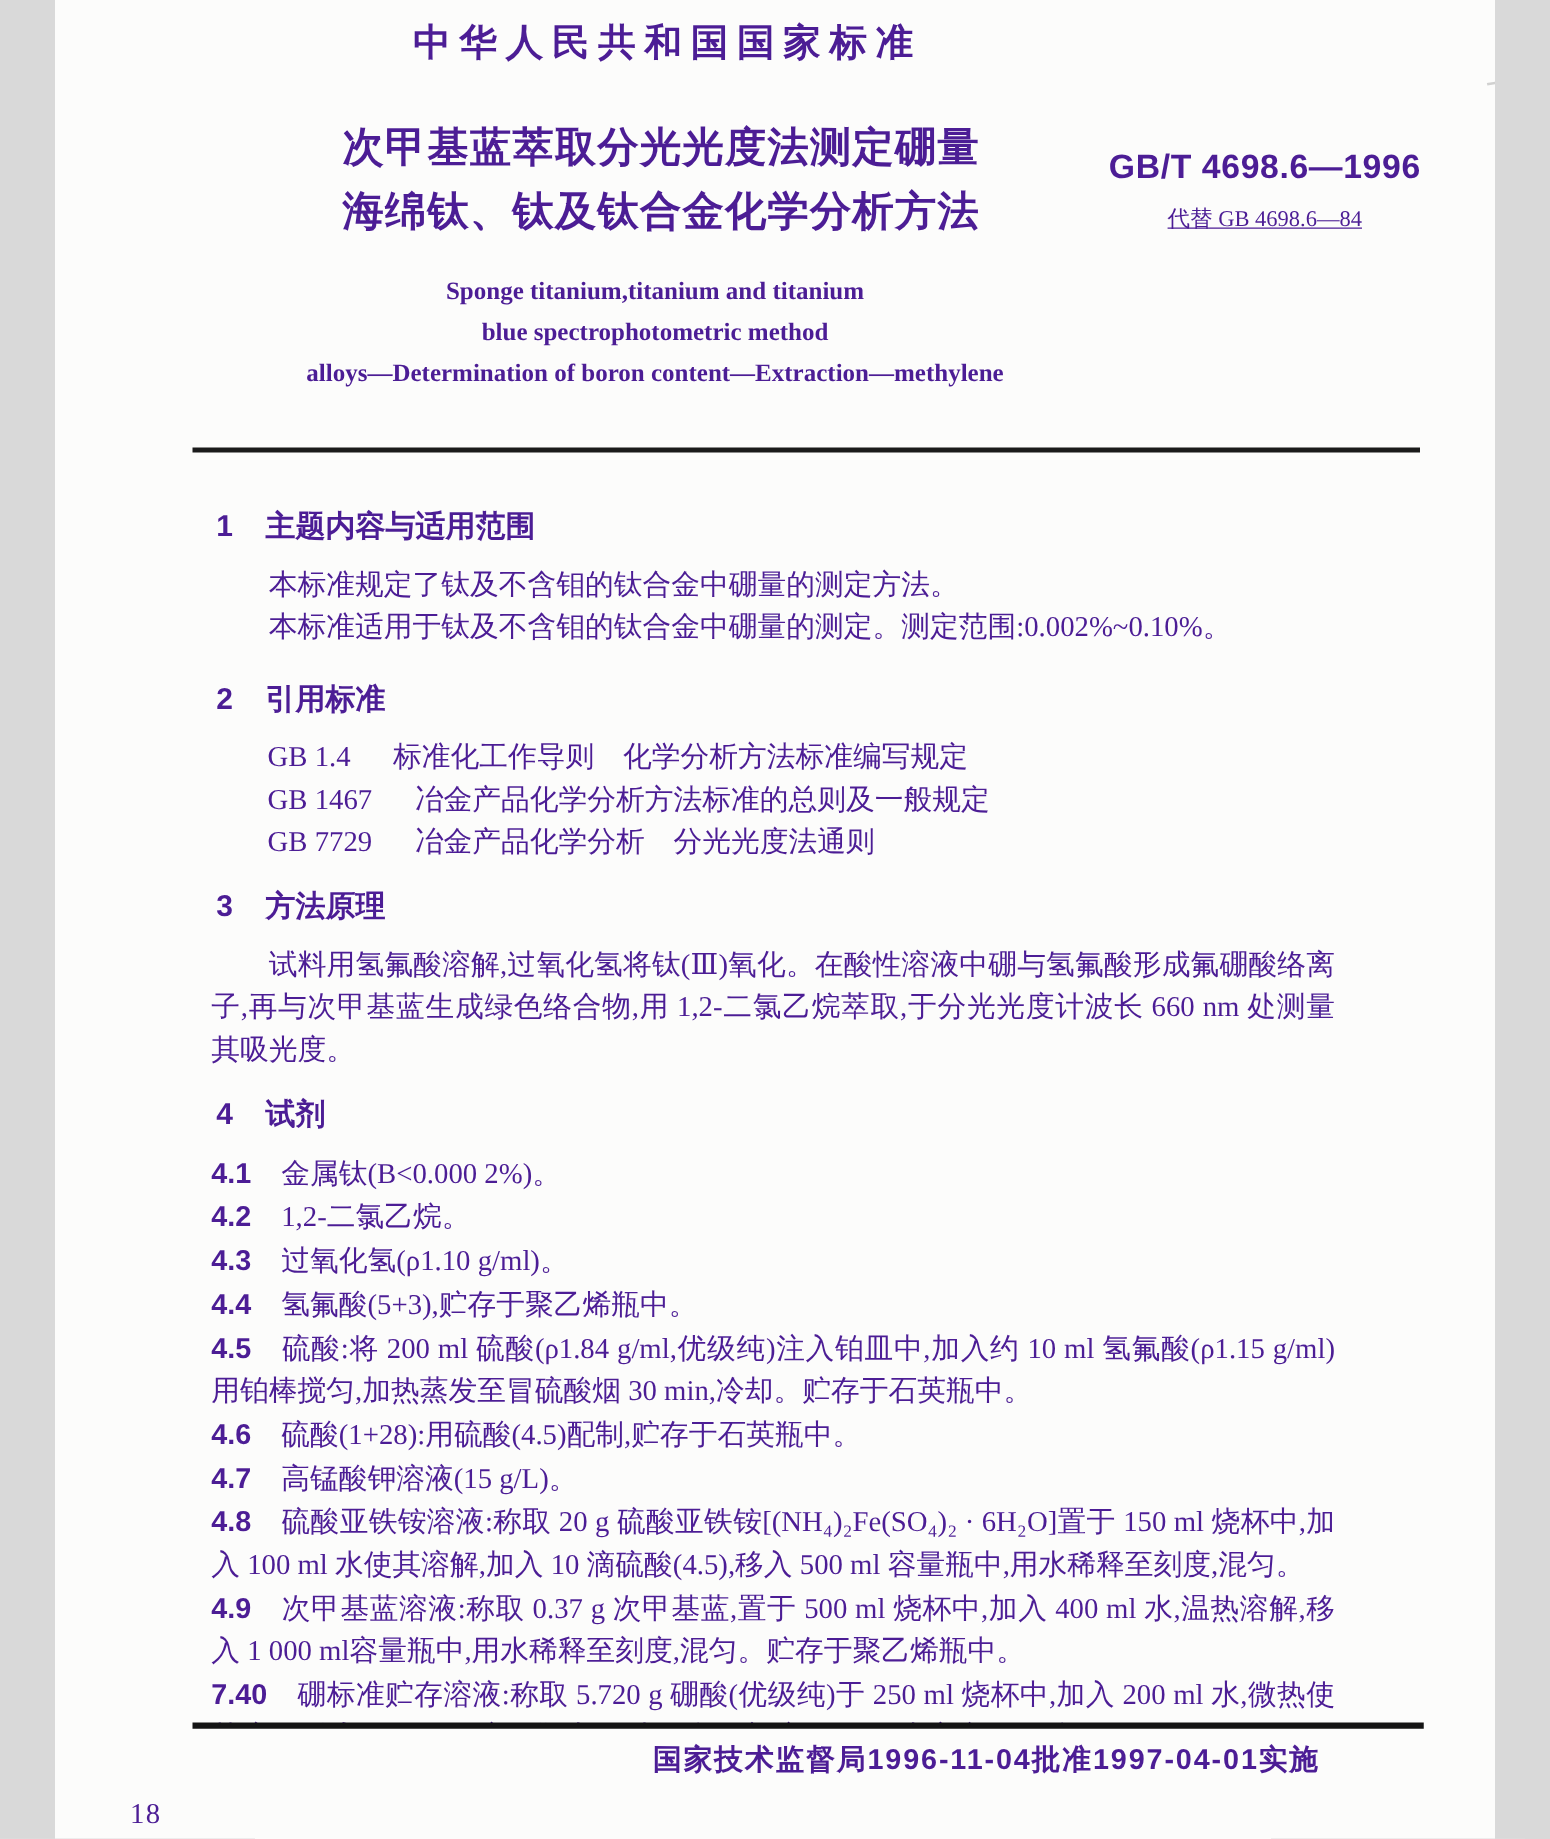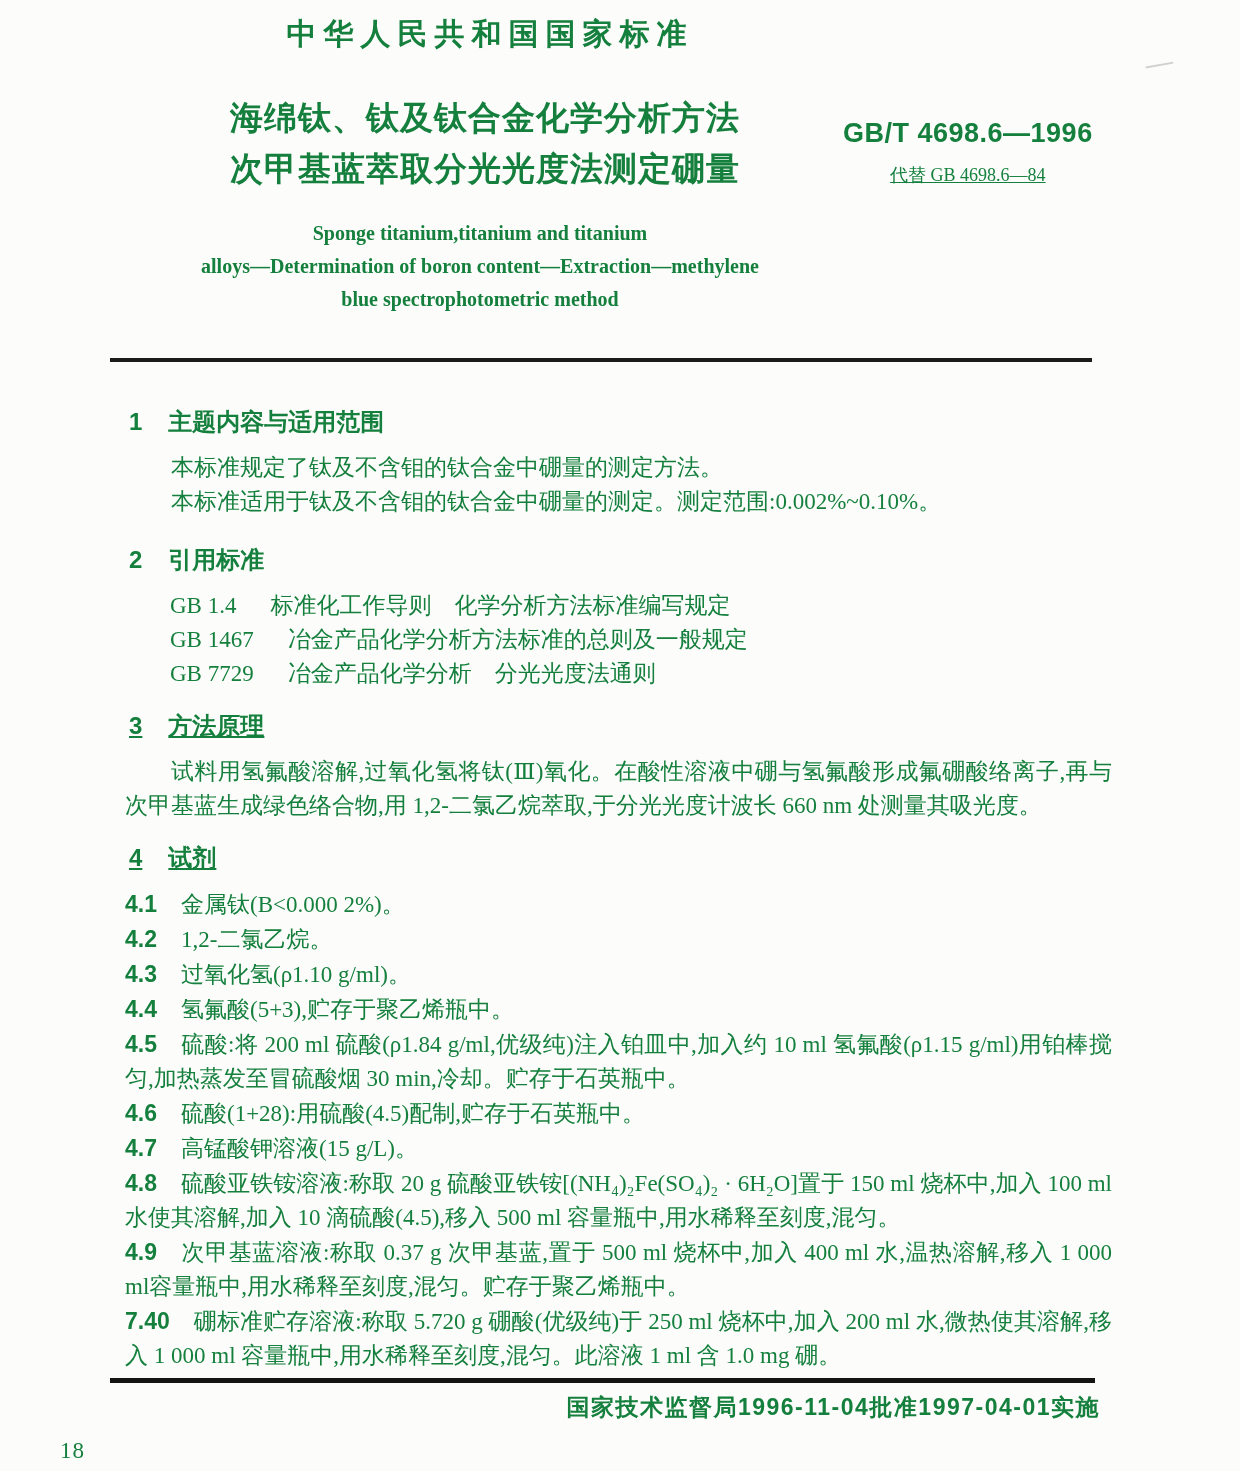--- a/index.html
+++ b/index.html
@@ -1,23 +1,23 @@
 <!DOCTYPE html>
 <html lang="zh"><head>
 <meta charset="utf-8">
 <style>
   * { box-sizing: border-box; }
   html, body { margin: 0; padding: 0; background: #d9d9d9; }
   .page {
     position: relative;
-    width: 1240px;
+    width: 1152px;
     height: 1471px;
     margin: 0 auto;
     background: #fcfcfb;
-    color: #15803d;
+    color: #4c1d95;
     overflow: hidden;
     font-family: "Liberation Serif", "DejaVu Serif", serif;
   }
 
   
   .header { position: absolute; top: 0; left: 0; width: 100%; height: 363px; }
   .natl-title {
     position: absolute; top: 14px; left: 125px; width: 730px;
     text-align: center; font-size: 30px; font-weight: 700; letter-spacing: 7px;
     font-family: "Liberation Sans", "DejaVu Sans", sans-serif;
@@ -51,21 +51,21 @@
     font-size: 23px; text-align: justify;
   }
   p { margin: 0; line-height: 34px; }
   .sec-heading {
     margin: 4px; font-weight: 700; font-size: 24px; text-align: left; line-height: 30px;
     font-family: "Liberation Sans", "DejaVu Sans", sans-serif;
   }
   .sec-no { margin-right: 26px; }
   .mt-first { margin-top: 44px; }
   .mt-sec   { margin-top: 26px; }
-  .mt-mid   { margin-top: 20px; text-decoration: underline; }
+  .mt-mid   { margin-top: 20px; }
   .gap-sm   { margin-top: 14px; }
   .para { text-indent: 2em; }
   .ref { padding-left: 45px; }
   .ref-code { margin-right: 34px; white-space: nowrap; }
   .item-no {
     margin-right: 24px; font-weight: 700; white-space: nowrap;
     font-family: "Liberation Sans", "DejaVu Sans", sans-serif;
   }
 
   
@@ -81,33 +81,33 @@
 </style>
 </head>
 <body>
 
 <div class="page">
 
   <div class="header">
     <div class="natl-title">中华人民共和国国家标准</div>
 
     <div class="cn-title">
+      <div>次甲基蓝萃取分光光度法测定硼量</div>
       <div>海绵钛、钛及钛合金化学分析方法</div>
-      <div>次甲基蓝萃取分光光度法测定硼量</div>
     </div>
 
     <div class="std-block">
       <div class="std-num">GB/T 4698.6—1996</div>
       <div class="supersedes">代替 GB 4698.6—84</div>
     </div>
 
     <div class="en-title">
       <div>Sponge titanium,titanium and titanium</div>
+      <div>blue spectrophotometric method</div>
       <div>alloys—Determination of boron content—Extraction—methylene</div>
-      <div>blue spectrophotometric method</div>
     </div>
 
     <div class="scan-artifact"></div>
     <div class="divider"></div>
   </div>
 
   <div class="body">
 
     <div class="sec-heading mt-first">
       <span class="sec-no">1</span><span>主题内容与适用范围</span>

